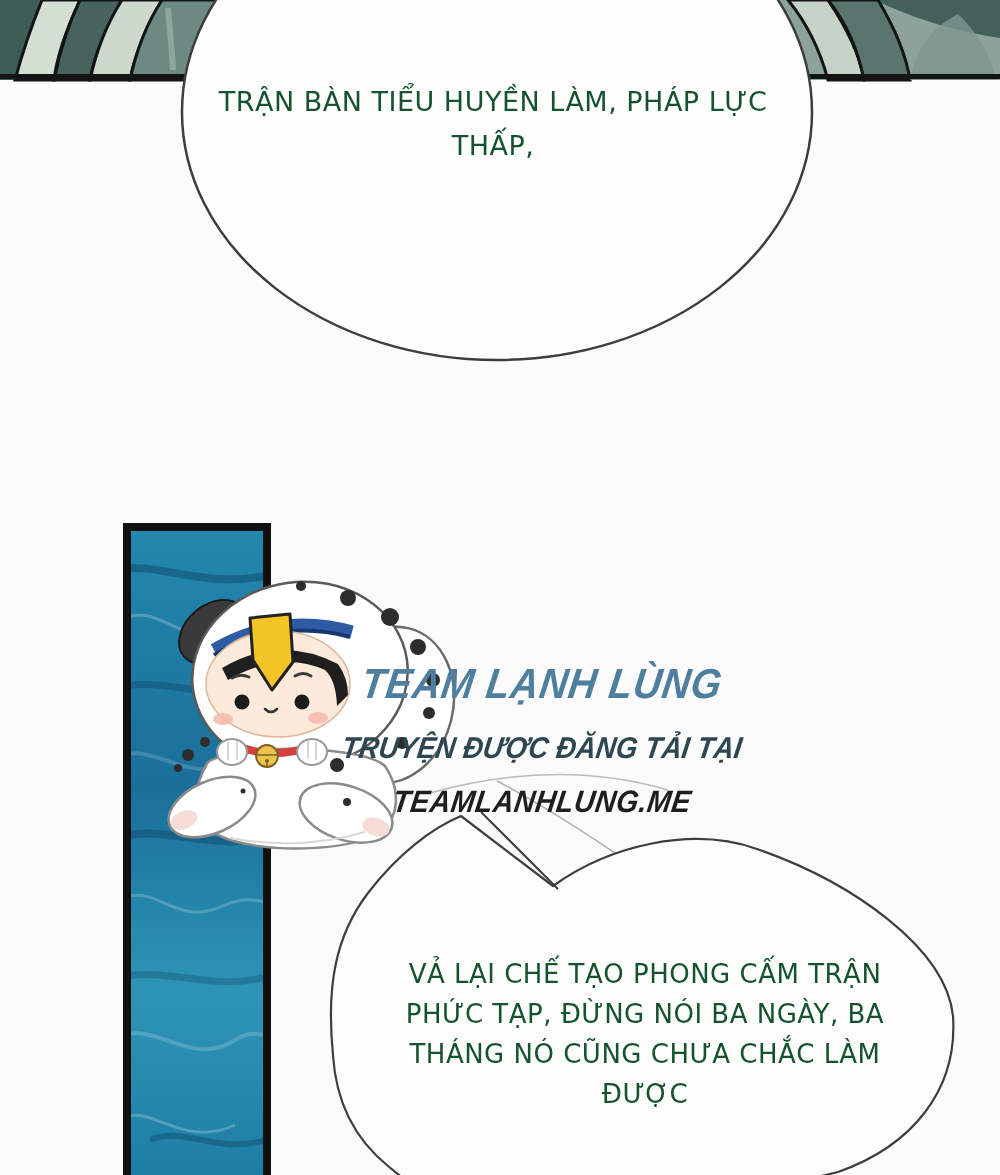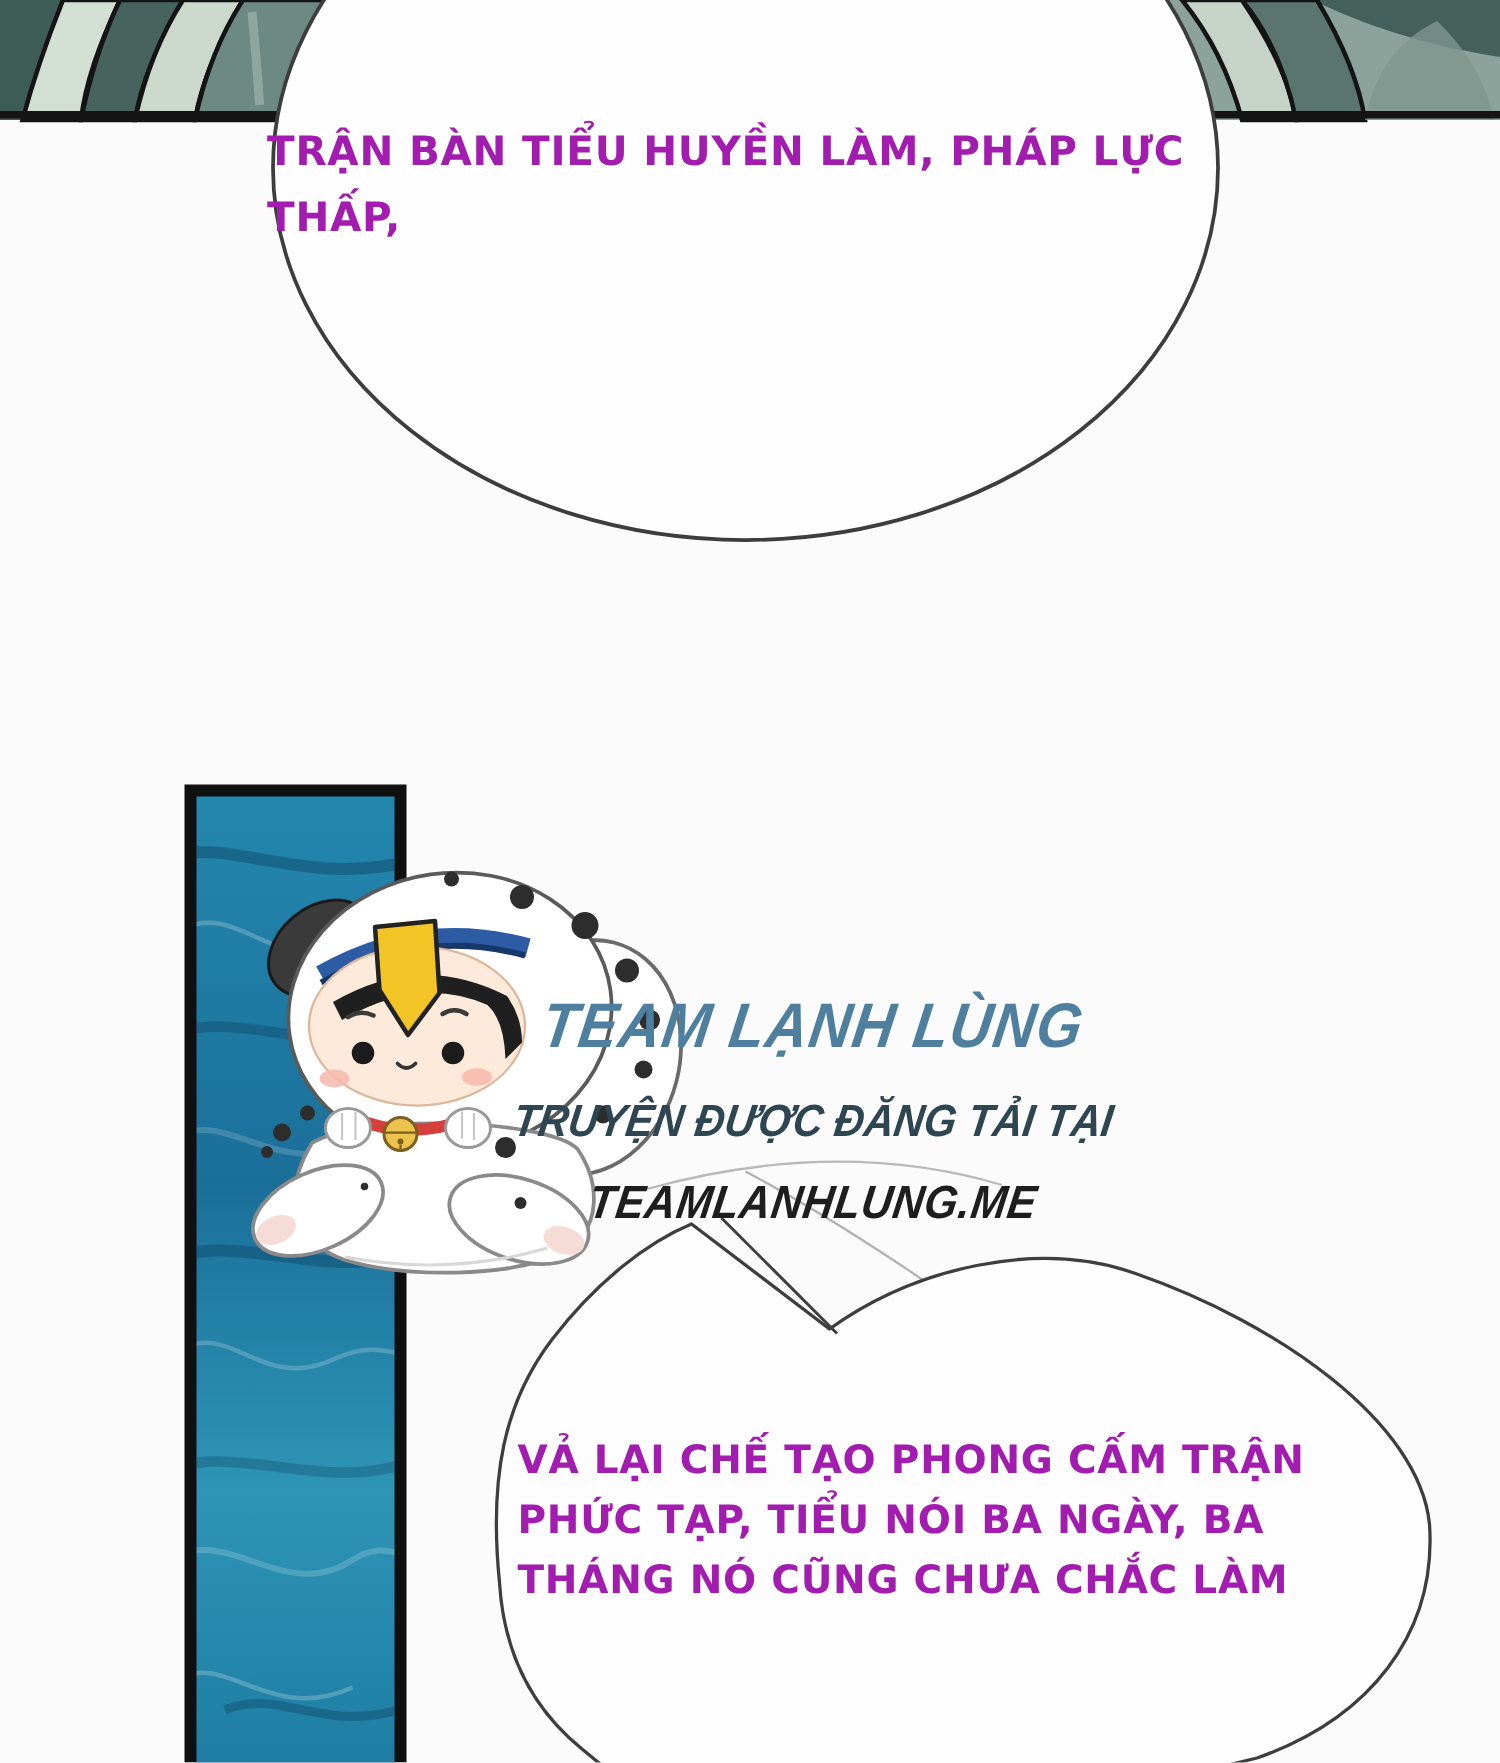--- a/index.html
+++ b/index.html
@@ -5,22 +5,23 @@
   html,body{margin:0;padding:0;}
   body{
     width:1000px;height:1175px;
     position:relative;overflow:hidden;
     background:#fbfbfb;
     font-family:"DejaVu Sans", sans-serif;
   }
   #art{position:absolute;left:0;top:0;width:1000px;height:1175px;}
   .bubble-text{
     position:absolute;
-    font-weight:bold;
-    color:#a21caf;
+    text-align:center;
+    font-weight:normal;
+    color:#14532d;
     letter-spacing:.5px;
   }
   #bubble-top-text{left:178px;top:80px;width:630px;font-size:27px;line-height:44px;}
   #bubble-bottom-text{left:345px;top:954px;width:600px;font-size:26px;line-height:40px;}
   .wm{
     position:absolute;left:242px;width:600px;
     text-align:center;
     font-family:"Liberation Sans", sans-serif;
     font-weight:bold;font-style:italic;
     transform:skewX(-8deg) scaleX(.92);
@@ -172,15 +173,16 @@
 <div id="bubble-top-text" class="bubble-text">
   <div>TRẬN BÀN TIỂU HUYỀN LÀM, PHÁP LỰC THẤP,</div>
 </div>
 
 <div id="wm-team" class="wm">TEAM LẠNH LÙNG</div>
 <div id="wm-tagline" class="wm">TRUYỆN ĐƯỢC ĐĂNG TẢI TẠI</div>
 <div id="wm-site" class="wm">TEAMLANHLUNG.ME</div>
 
 <div id="bubble-bottom-text" class="bubble-text">
   <div>VẢ LẠI CHẾ TẠO PHONG CẤM TRẬN</div>
-  <div>PHỨC TẠP, TIỂU NÓI BA NGÀY, BA</div>
+  <div>PHỨC TẠP, ĐỪNG NÓI BA NGÀY, BA</div>
   <div>THÁNG NÓ CŨNG CHƯA CHẮC LÀM</div>
+  <div>ĐƯỢC</div>
 </div>
 
 </body></html>

